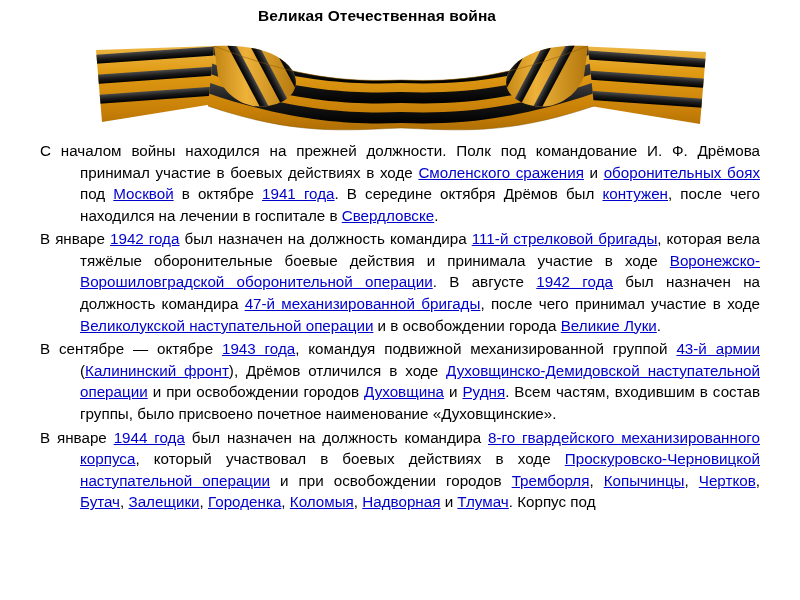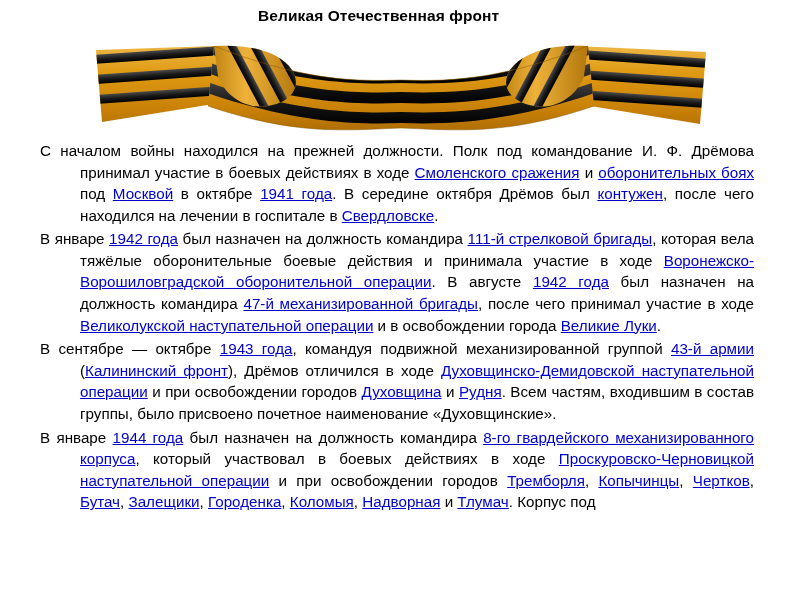--- a/index.html
+++ b/index.html
@@ -44,41 +44,41 @@
   .body-text {
     position: absolute;
     left: 40px;
     top: 140px;
     width: 726px;
     font-size: 15.2px;
     color: #000000;
     line-height: 1.42;
   }
   .para {
-    margin: 0 12px 2px 0;
+    margin: 0 6px 2px 0;
     text-align: justify;
     text-indent: 0;
   }
   
   .para {
     padding-left: 40px;
     text-indent: -40px;
   }
   a.lnk {
     color: #0000cc;
     text-decoration: underline;
     cursor: pointer;
   }
 </style>
 </head>
 <body>
 
 <div class="slide">
 
-  <div class="title">Великая Отечественная фронт</div>
+  <div class="title">Великая Отечественная война</div>
 
   <div class="ribbon-wrap">
     <svg width="610" height="92" viewBox="0 0 610 92" xmlns="http://www.w3.org/2000/svg" aria-hidden="true">
       <defs>
         <linearGradient id="gold" x1="0" y1="0" x2="0" y2="1">
           <stop offset="0%" stop-color="#F3C45C"></stop>
           <stop offset="35%" stop-color="#E09A12"></stop>
           <stop offset="70%" stop-color="#C77F07"></stop>
           <stop offset="100%" stop-color="#9E6303"></stop>
         </linearGradient>

